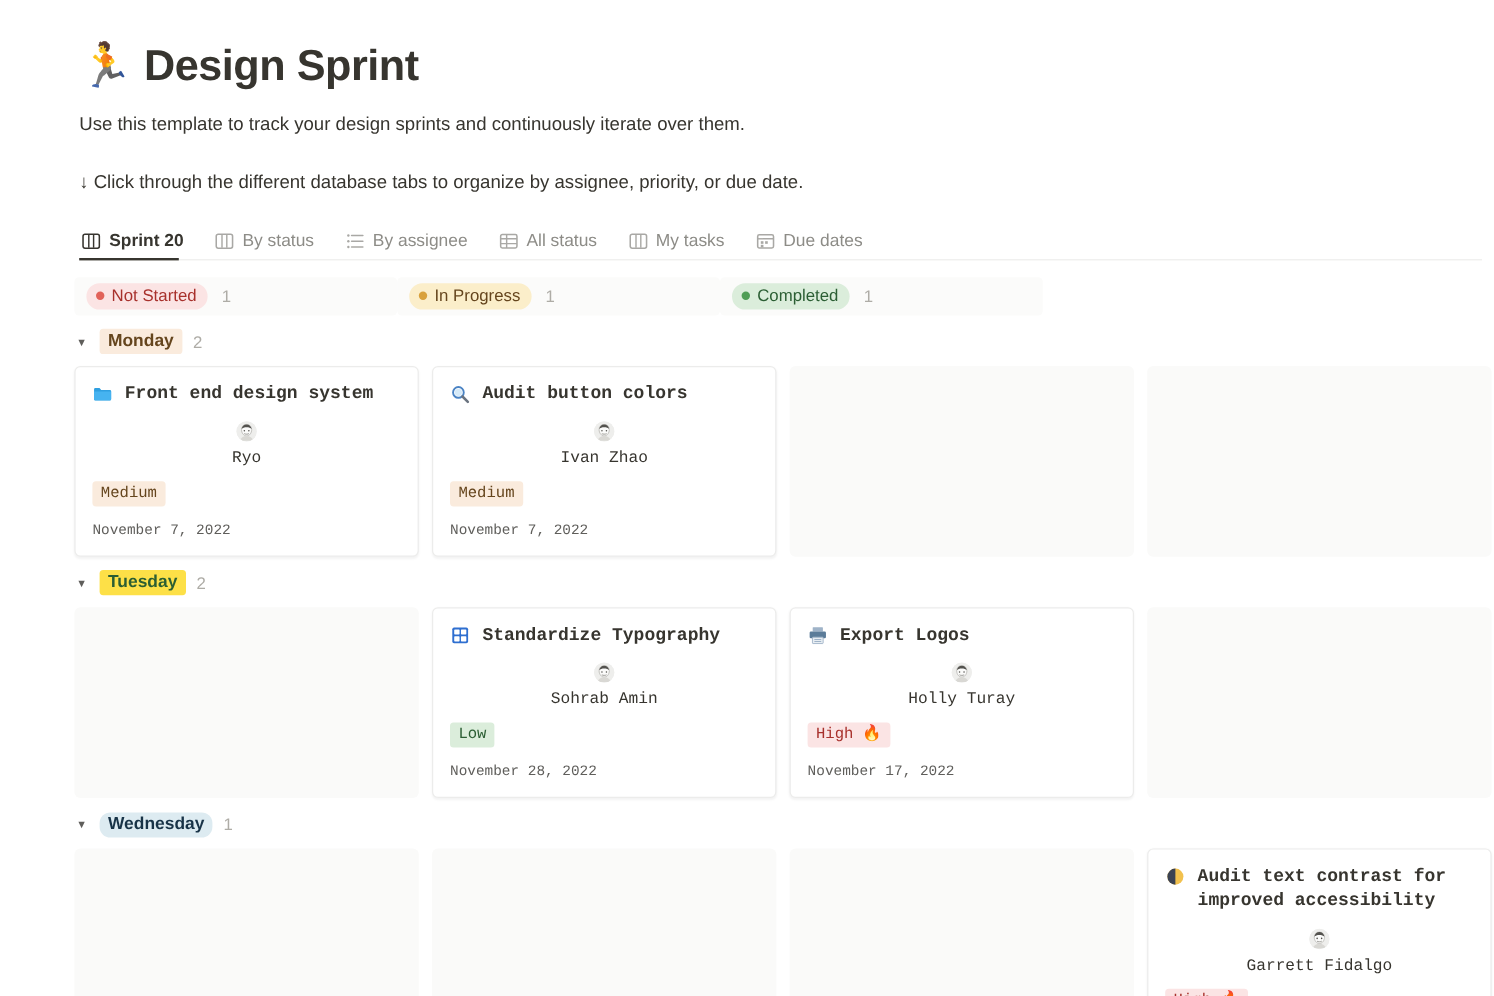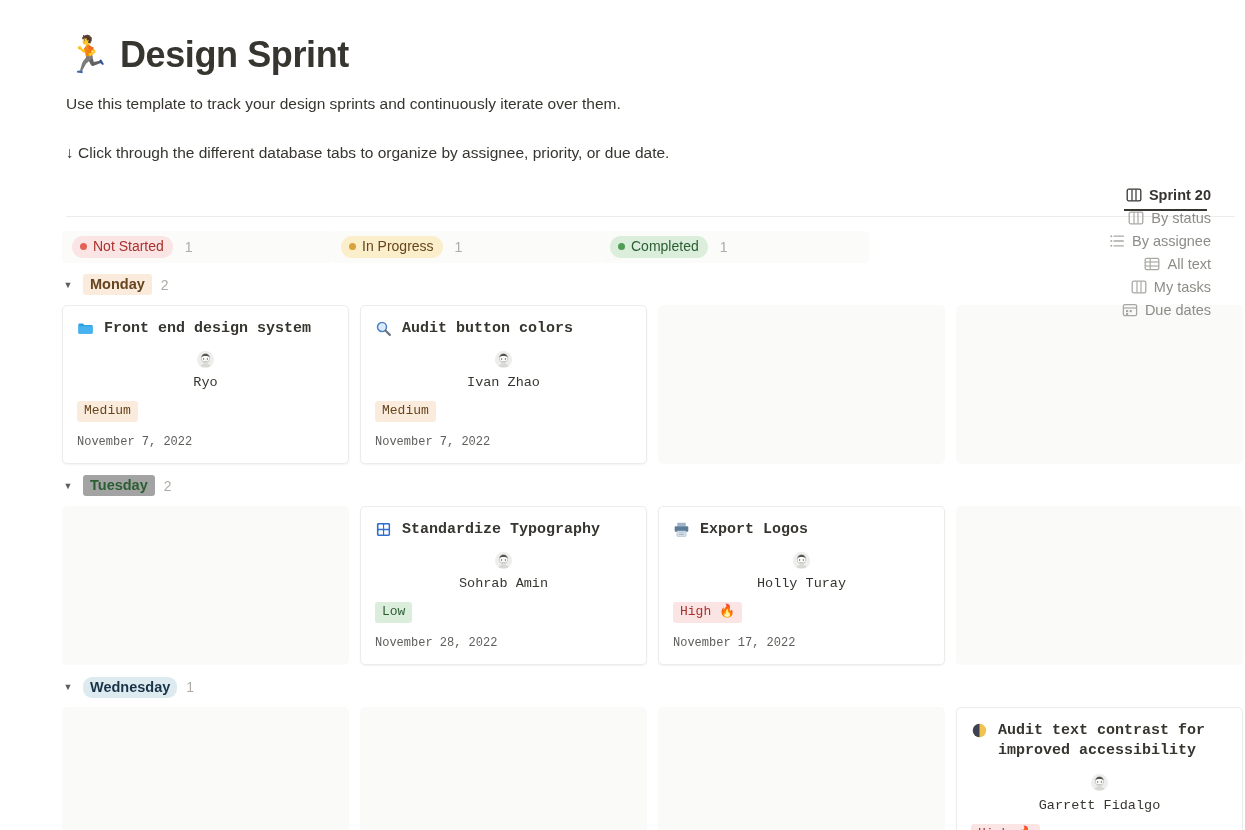--- a/index.html
+++ b/index.html
@@ -53,21 +53,20 @@
   
   .tabs-wrap {
     margin-top: 22px;
     margin-left: 66px;
     margin-right: 10px;
     border-bottom: 1px solid #ededec;
     display: flex;
     align-items: flex-end;
     gap: 0;
     height: 30px;
-    flex-direction: column;
   }
   .tab {
     display: flex;
     align-items: center;
     gap: 7px;
     padding: 0 10px 7px 2px;
     margin-right: 14px;
     font-size: 14.5px;
     color: #8d8c87;
     cursor: pointer;
@@ -244,21 +243,21 @@
         </svg>
         <span>By assignee</span>
       </div>
       <div class="tab">
         <svg viewBox="0 0 16 16" class="tab-ico">
           <rect x="1.2" y="2.4" width="13.6" height="11.2" rx="1.4" fill="none" stroke="currentColor" stroke-width="1.3"></rect>
           <line x1="1.2" y1="6" x2="14.8" y2="6" stroke="currentColor" stroke-width="1.2"></line>
           <line x1="1.2" y1="10" x2="14.8" y2="10" stroke="currentColor" stroke-width="1.2"></line>
           <line x1="6.2" y1="2.4" x2="6.2" y2="13.6" stroke="currentColor" stroke-width="1.2"></line>
         </svg>
-        <span>All text</span>
+        <span>All status</span>
       </div>
       <div class="tab">
         <svg viewBox="0 0 16 16" class="tab-ico">
           <rect x="1.2" y="2.2" width="13.6" height="11.6" rx="1.6" fill="none" stroke="currentColor" stroke-width="1.3"></rect>
           <line x1="6" y1="2.6" x2="6" y2="13.4" stroke="currentColor" stroke-width="1.2"></line>
           <line x1="10" y1="2.6" x2="10" y2="13.4" stroke="currentColor" stroke-width="1.2"></line>
         </svg>
         <span>My tasks</span>
       </div>
       <div class="tab">
@@ -347,21 +346,21 @@
                   </svg>
                 </span>
                 <span>Ivan Zhao</span>
               </div><div class="badge" style="background: rgb(250, 235, 221); color: rgb(101, 69, 29);">Medium</div><div class="date">November 7, 2022</div></div>
           </div>
           <div class="cell empty" style="min-height: 143px;"></div>
           <div class="cell empty" style="min-height: 143px;"></div>
         </div>
         <div class="group-head">
           <span class="caret" style="font-size: 9px;">▼</span>
-          <span class="group-label" style="background: #a3a3a3; color: rgb(43, 94, 51);">Tuesday</span>
+          <span class="group-label" style="background: #fde047; color: rgb(43, 94, 51);">Tuesday</span>
           <span class="group-count">2</span>
         </div>
         <div class="cards-row">
           <div class="cell empty" style="min-height: 143px;"></div>
           <div class="cell">
             <div class="card"><div class="card-title">
                 <svg viewBox="0 0 16 16" class="card-ico">
                   <rect x="1.8" y="1.8" width="12.4" height="12.4" rx="1.4" fill="#2f6fd0"></rect>
                   <rect x="3.3" y="3.3" width="4.2" height="4" rx="0.5" fill="#ffffff"></rect>
                   <rect x="8.6" y="3.3" width="4.2" height="4" rx="0.5" fill="#ffffff"></rect>

